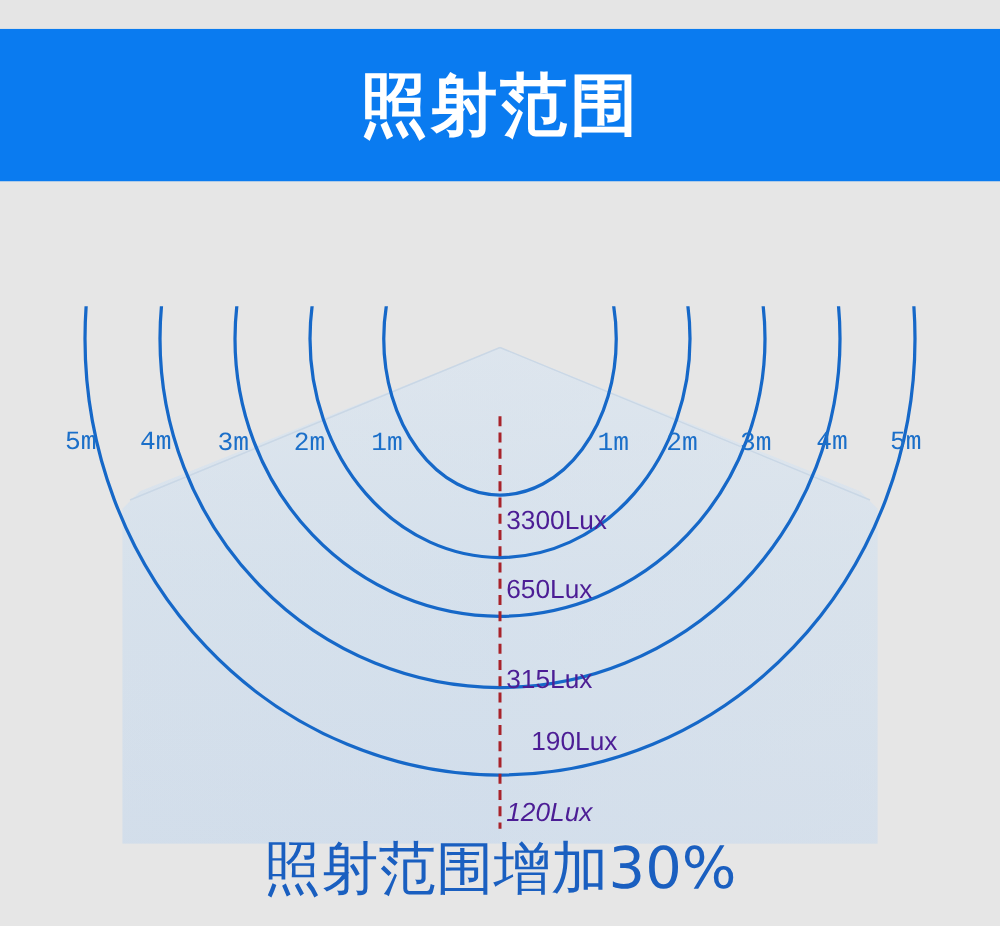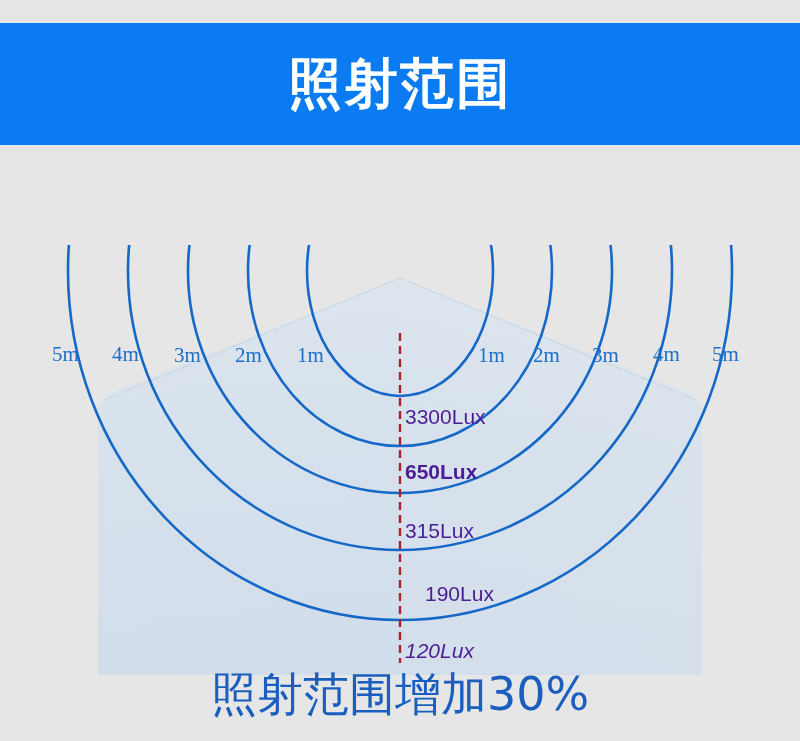--- a/index.html
+++ b/index.html
@@ -58,21 +58,21 @@
     display: block;
   }
   
   .distance-label {
     position: absolute;
     color: #1b6fc9;
     font-size: 21px;
     font-weight: normal;
     line-height: 1;
     white-space: nowrap;
-    font-family: Liberation Serif, serif;
+    font-family: Liberation Mono, monospace;
   }
   
   .lux-label {
     position: absolute;
     color: #4c1d95;
     font-size: 21px;
     line-height: 1;
     white-space: nowrap;
     font-family: "Liberation Sans", "DejaVu Sans", sans-serif;
   }
@@ -147,22 +147,22 @@
     <div class="distance-label" style="left:235px; top:200px;">2m</div>
     <div class="distance-label" style="left:297px; top:200px;">1m</div>
 
     <div class="distance-label" style="left:478px; top:200px;">1m</div>
     <div class="distance-label" style="left:533px; top:200px;">2m</div>
     <div class="distance-label" style="left:592px; top:200px;">3m</div>
     <div class="distance-label" style="left:653px; top:199px;">4m</div>
     <div class="distance-label" style="left:712px; top:199px;">5m</div>
 
     <div class="lux-label" style="left:405px; top:261px;">3300Lux</div>
-    <div class="lux-label" style="left:405px; top:316px;font-weight:bold;">650Lux</div>
-    <div class="lux-label" style="left:405px; top:375px;">315Lux</div>
+    <div class="lux-label" style="left:405px; top:316px;">650Lux</div>
+    <div class="lux-label" style="left:405px; top:388px;">315Lux</div>
     <div class="lux-label" style="left:425px; top:438px;">190Lux</div>
     <div class="lux-label" style="left:405px; top:495px;font-style:italic;">120Lux</div>
 
   </div>
 
   <div id="footer-caption">照射范围增加30%</div>
 
 </div>
 
 </body></html>

